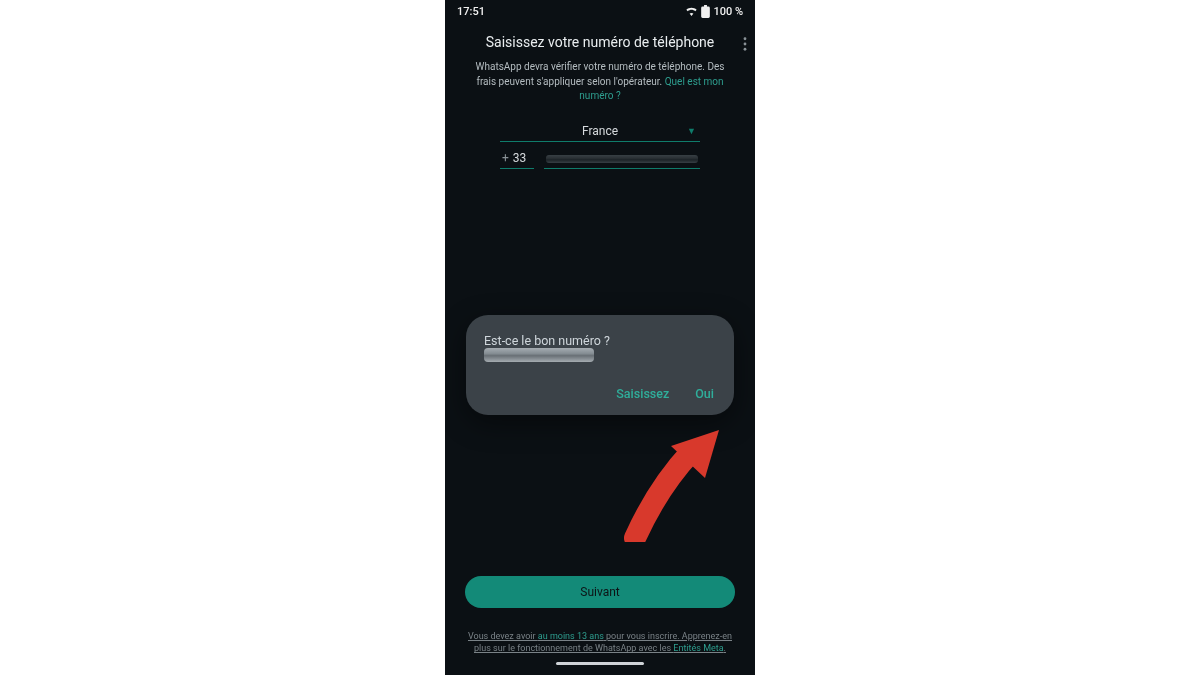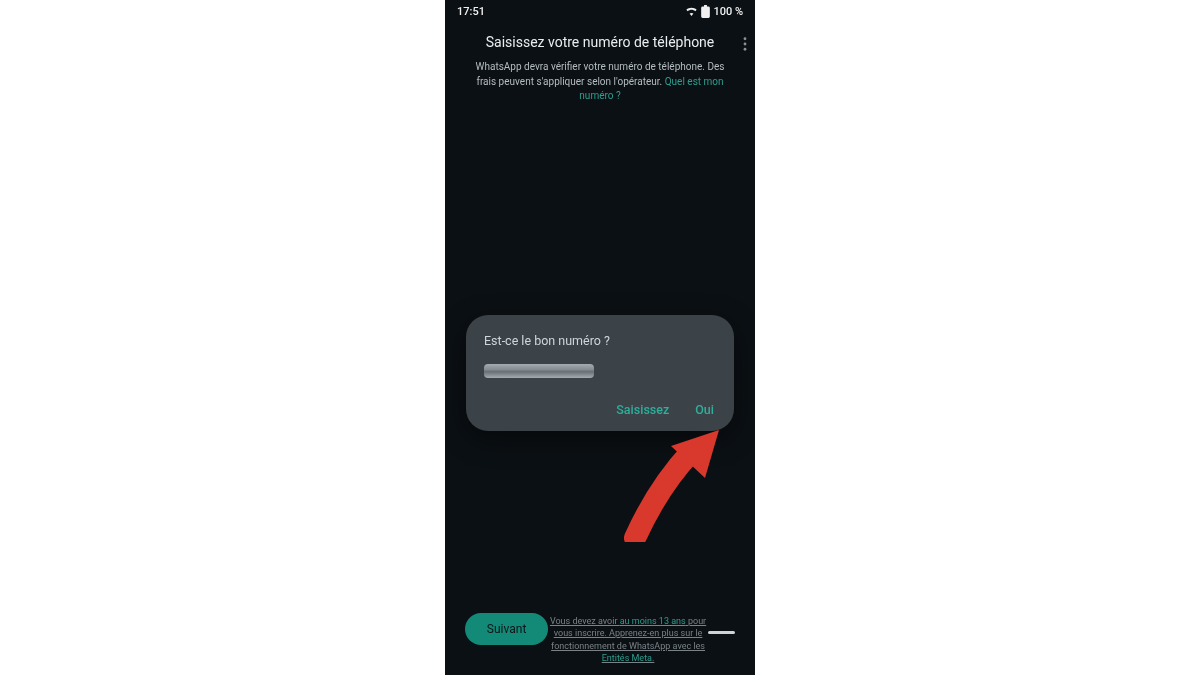--- a/index.html
+++ b/index.html
@@ -128,21 +128,20 @@
     right:21px;
     top:315px;
     background:#3b4248;
     border-radius:22px;
     padding:18px 18px 10px 18px;
     box-shadow:0 8px 28px rgba(0,0,0,.45);
   }
   .dialog-title{
     font-size:12.5px;
     color:#cfd6db;
-    margin-bottom:16px;
   }
   .dialog-number{
     height:14px;
     width:110px;
     border-radius:4px;
     background:linear-gradient(180deg,#c9d0d5 0%,#9da6ac 40%,#787f85 55%,#c9d0d5 100%);
     filter:blur(0.7px);
     opacity:.75;
     margin-bottom:24px;
   }
@@ -164,21 +163,21 @@
     left:178px;
     top:422px;
     pointer-events:none;
   }
   
   .bottom{
     position:absolute;
     left:0;right:0;bottom:0;
     padding:0 20px 10px;
     display:flex;
-    flex-direction:row;
+    flex-direction:column;
     align-items:center;
     border-radius:24px;
   }
   .primary-btn{
     width:100%;
     background:#138a78;
     color:#0d1316;
     font-size:12px;
     border-radius:999px;
     text-align:center;
@@ -226,20 +225,35 @@
           <circle cx="2" cy="14" r="1.6" fill="currentColor"></circle>
         </svg>
     </span>
   </div>
 
   <p class="instructions">
     <span>WhatsApp devra vérifier votre numéro de téléphone. Des frais peuvent s'appliquer selon l'opérateur. </span>
     <span class="link">Quel est mon numéro ?</span>
   </p>
 
+  <div class="inputs">
+    <div class="country-row">
+      <span>France</span>
+      <span class="chev">▼</span>
+    </div>
+    <div class="phone-row">
+      <div class="cc-box">
+        <span class="plus">+</span>
+        <span>33</span>
+      </div>
+      <div class="num-box">
+        <div class="blur-strip"></div>
+      </div>
+    </div>
+  </div>
 
   <div class="dialog">
     <div class="dialog-title">Est-ce le bon numéro ?</div>
     <div class="dialog-number"></div>
     <div class="dialog-actions">
       <span>Saisissez</span>
       <span>Oui</span>
     </div>
   </div>
 

